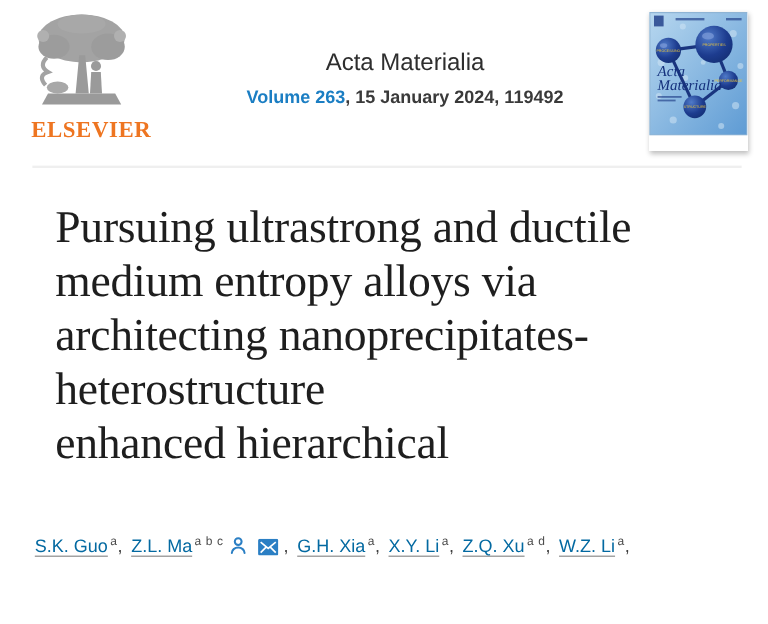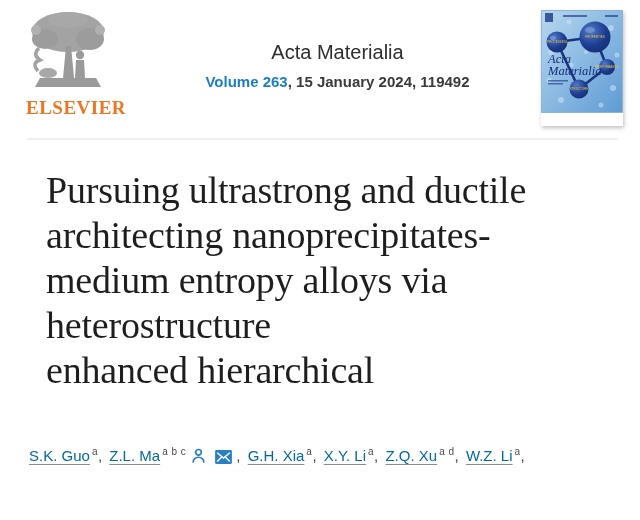--- a/index.html
+++ b/index.html
@@ -122,22 +122,22 @@
       </g>
       <rect x="7" y="70" width="20" height="1.5" fill="#1e3c85" opacity="0.65"></rect>
       <rect x="7" y="73" width="15" height="1.5" fill="#1e3c85" opacity="0.65"></rect>
     </svg>
   </div>
 
   <hr class="divider">
 
   <h1 class="title">
     <span>Pursuing ultrastrong and ductile</span>
+    <span>medium entropy alloys via</span>
     <span>architecting nanoprecipitates-</span>
-    <span>medium entropy alloys via</span>
     <span>heterostructure</span>
     <span>enhanced hierarchical</span>
   </h1>
 
   <div class="authors">
     <div class="author-line">
       <span><span class="a-name">S.K. Guo</span><sup class="aff">a</sup></span><span class="sep">, </span>
 
       <span><span class="a-name">Z.L. Ma</span><sup class="aff">a b c</sup></span><span class="icon"><svg width="17" height="17" viewBox="0 0 24 24" fill="none" stroke="#2b7fc4" stroke-width="2.4" stroke-linecap="round">
             <circle cx="12" cy="7.5" r="4"></circle>

